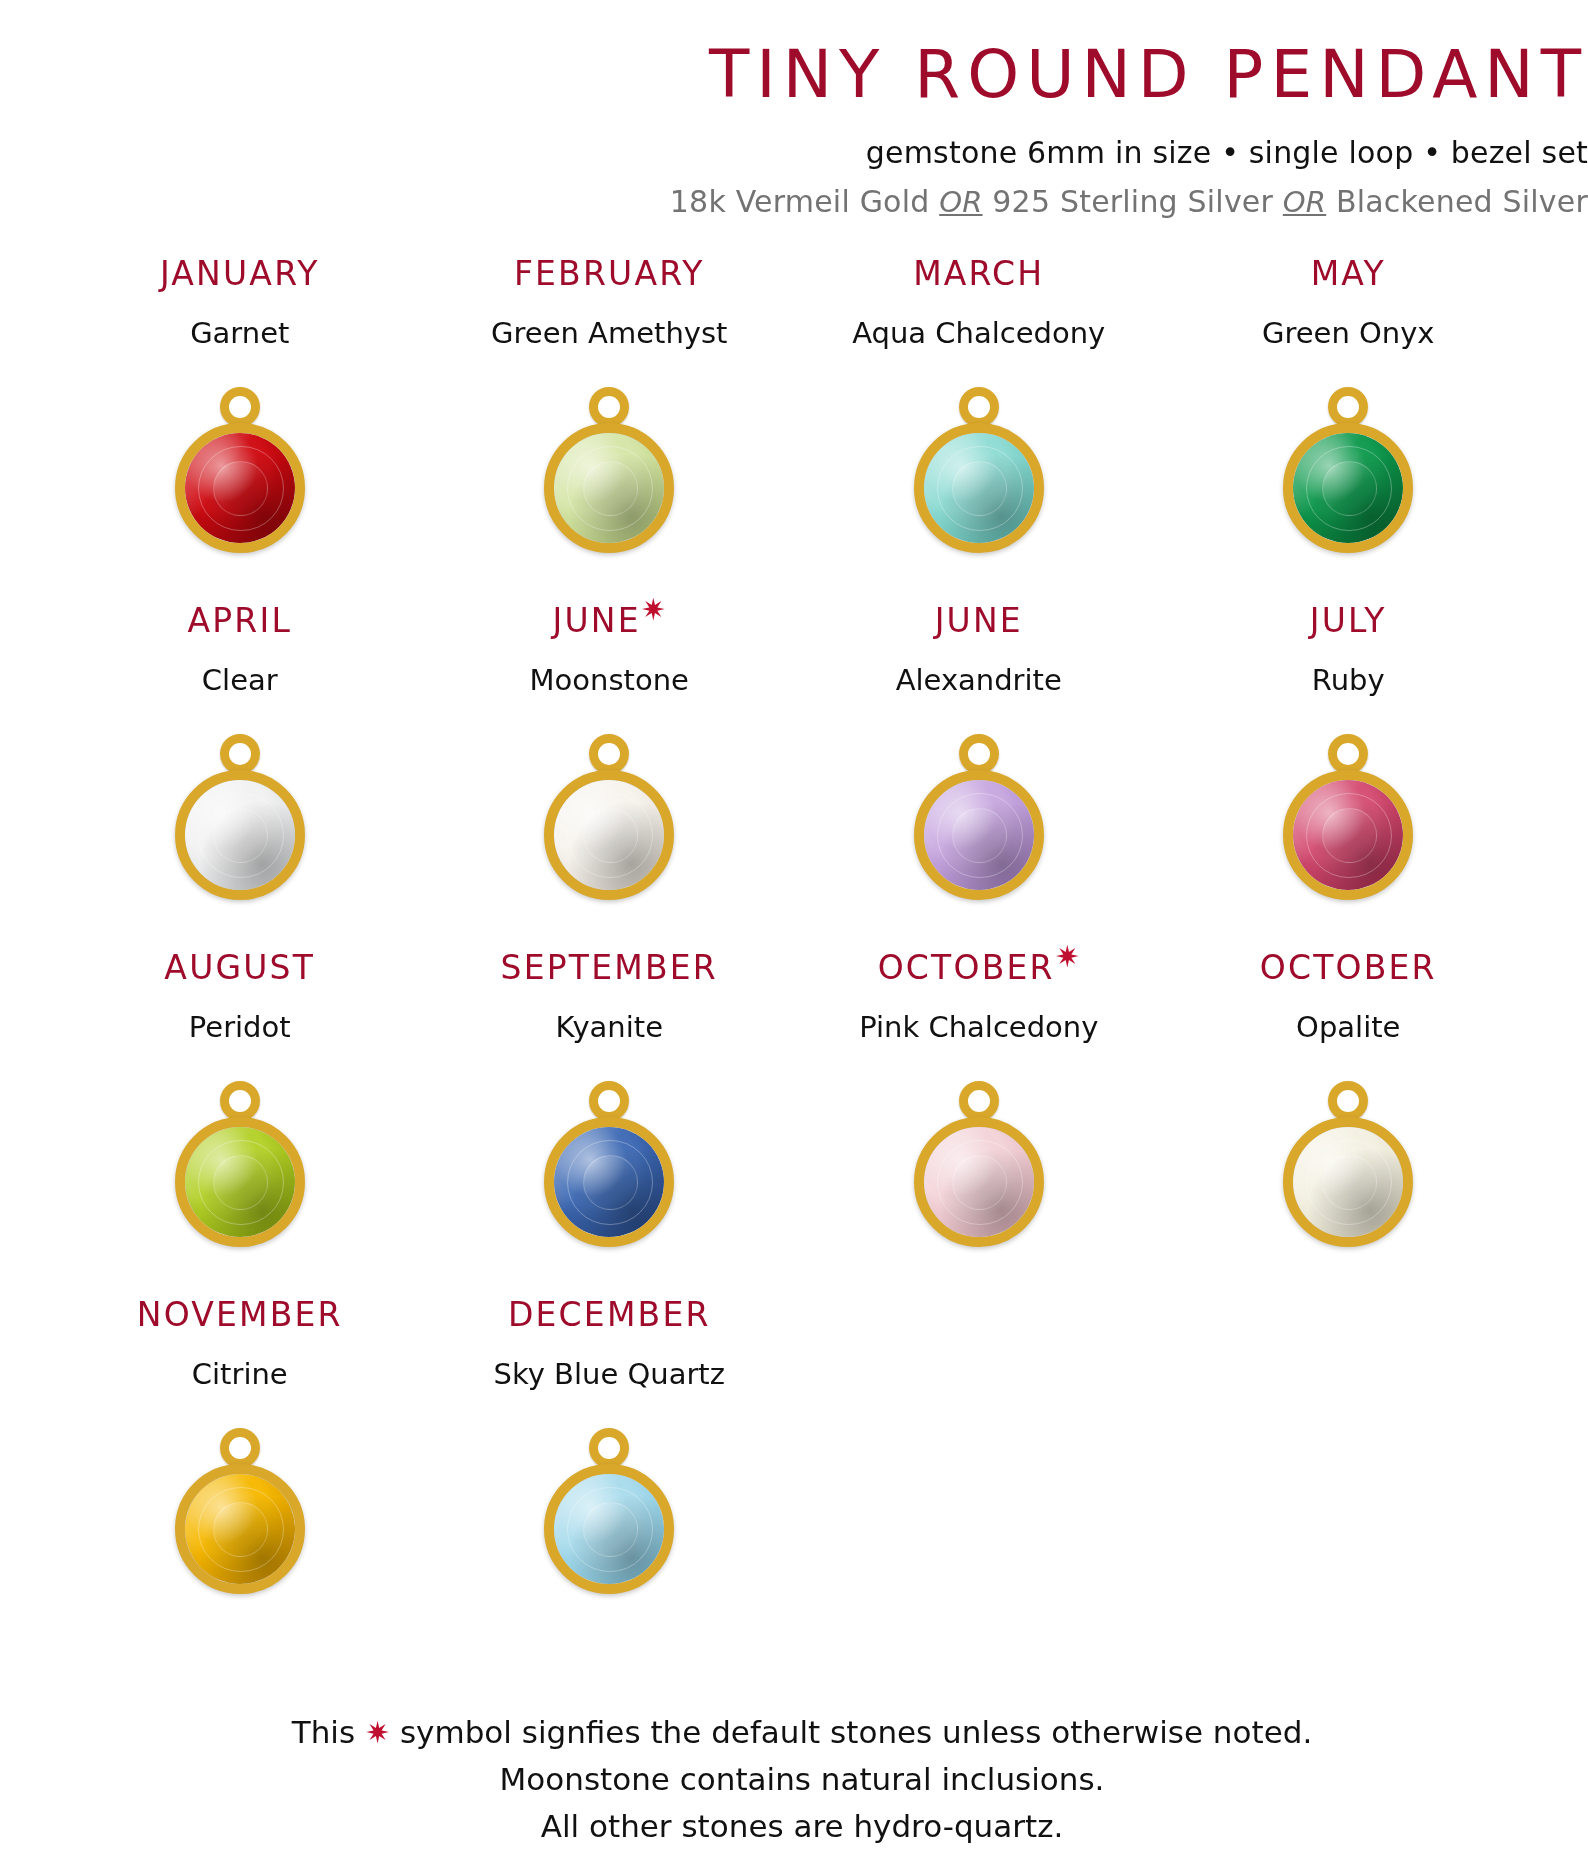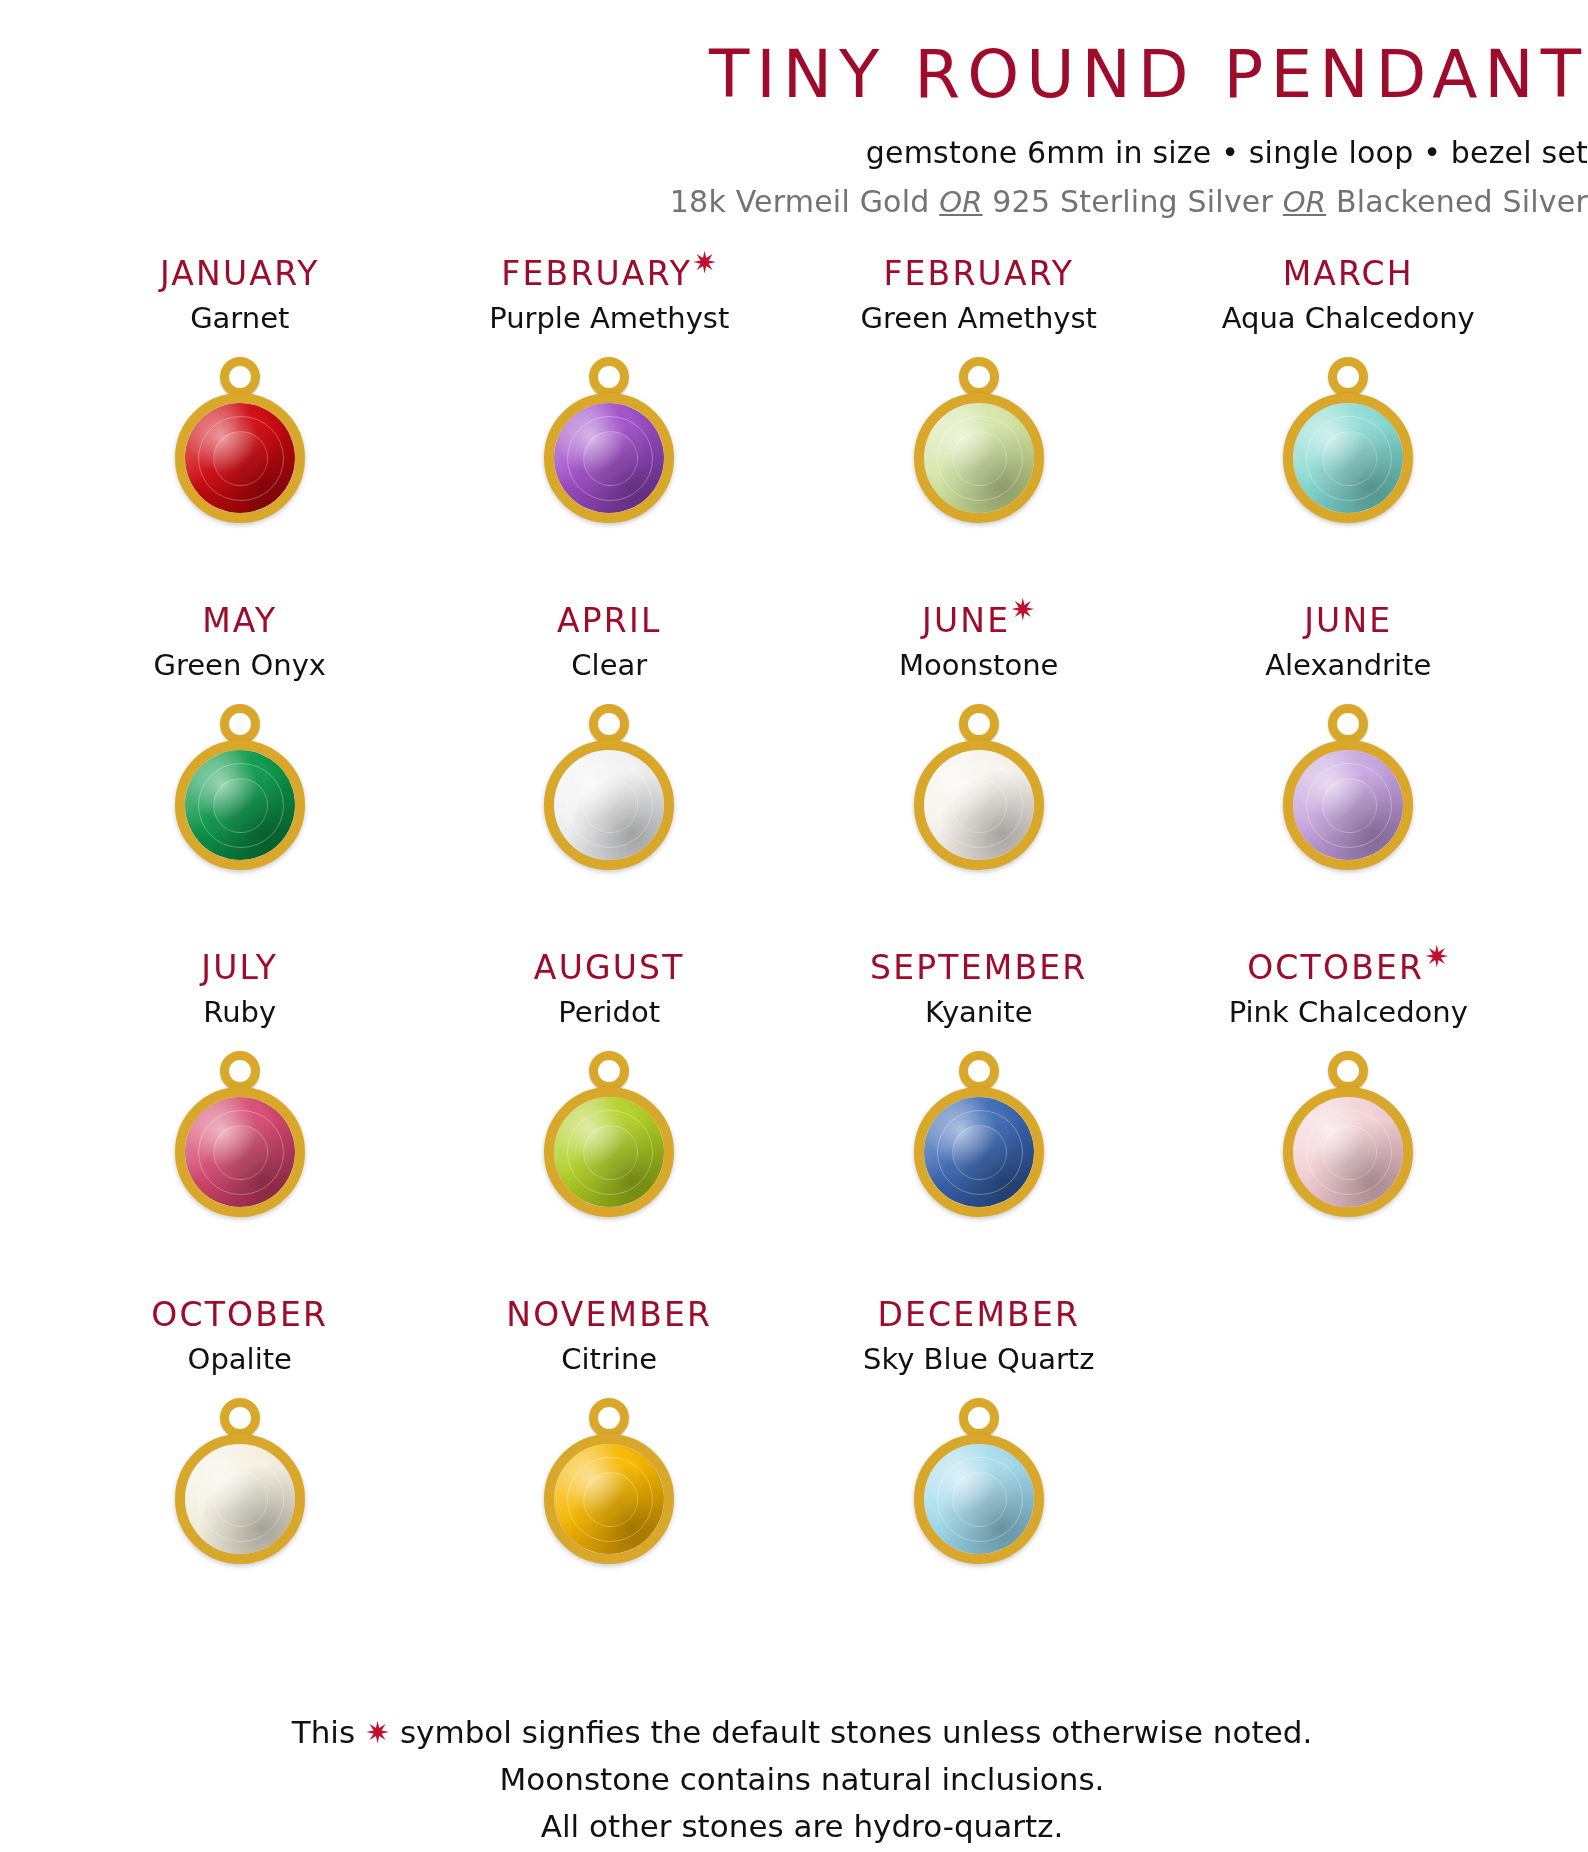--- a/index.html
+++ b/index.html
@@ -59,20 +59,21 @@
     padding: 0 55px;
     box-sizing: border-box;
   }
   .cell {
     height: 347px;
     display: flex;
     flex-direction: column;
     align-items: center;
     justify-content: flex-start;
     position: relative;
+    gap: 15px;
   }
   .cell.empty { visibility: hidden; }
   .month {
     color: #9e0b2b;
     font-size: 33px;
     letter-spacing: 2.2px;
     line-height: 1.05;
     white-space: nowrap;
   }
   .month .star {
@@ -204,32 +205,20 @@
   </div>
 
   <div class="grid" id="grid">
       <div class="cell">
         <div class="month"><span>JANUARY</span></div>
         <div class="stone-name">Garnet</div>
         <div class="pendant">
           <div class="loop"></div>
           <div class="bezel">
             <div class="gem" style="background: radial-gradient(circle at 36% 32%, rgb(207, 10, 17) 0%, rgb(207, 10, 17) 42%, rgb(138, 4, 8) 100%);">
-              <div class="facet"></div>
-            </div>
-          </div>
-        </div>
-      </div>
-      <div class="cell">
-        <div class="month"><span>FEBRUARY</span><span class="star">✷</span></div>
-        <div class="stone-name">Purple Amethyst</div>
-        <div class="pendant">
-          <div class="loop"></div>
-          <div class="bezel">
-            <div class="gem" style="background: radial-gradient(circle at 36% 32%, rgb(160, 80, 200) 0%, rgb(160, 80, 200) 42%, rgb(109, 47, 148) 100%);">
               <div class="facet"></div>
             </div>
           </div>
         </div>
       </div>
       <div class="cell">
         <div class="month"><span>FEBRUARY</span></div>
         <div class="stone-name">Green Amethyst</div>
         <div class="pendant">
           <div class="loop"></div>

